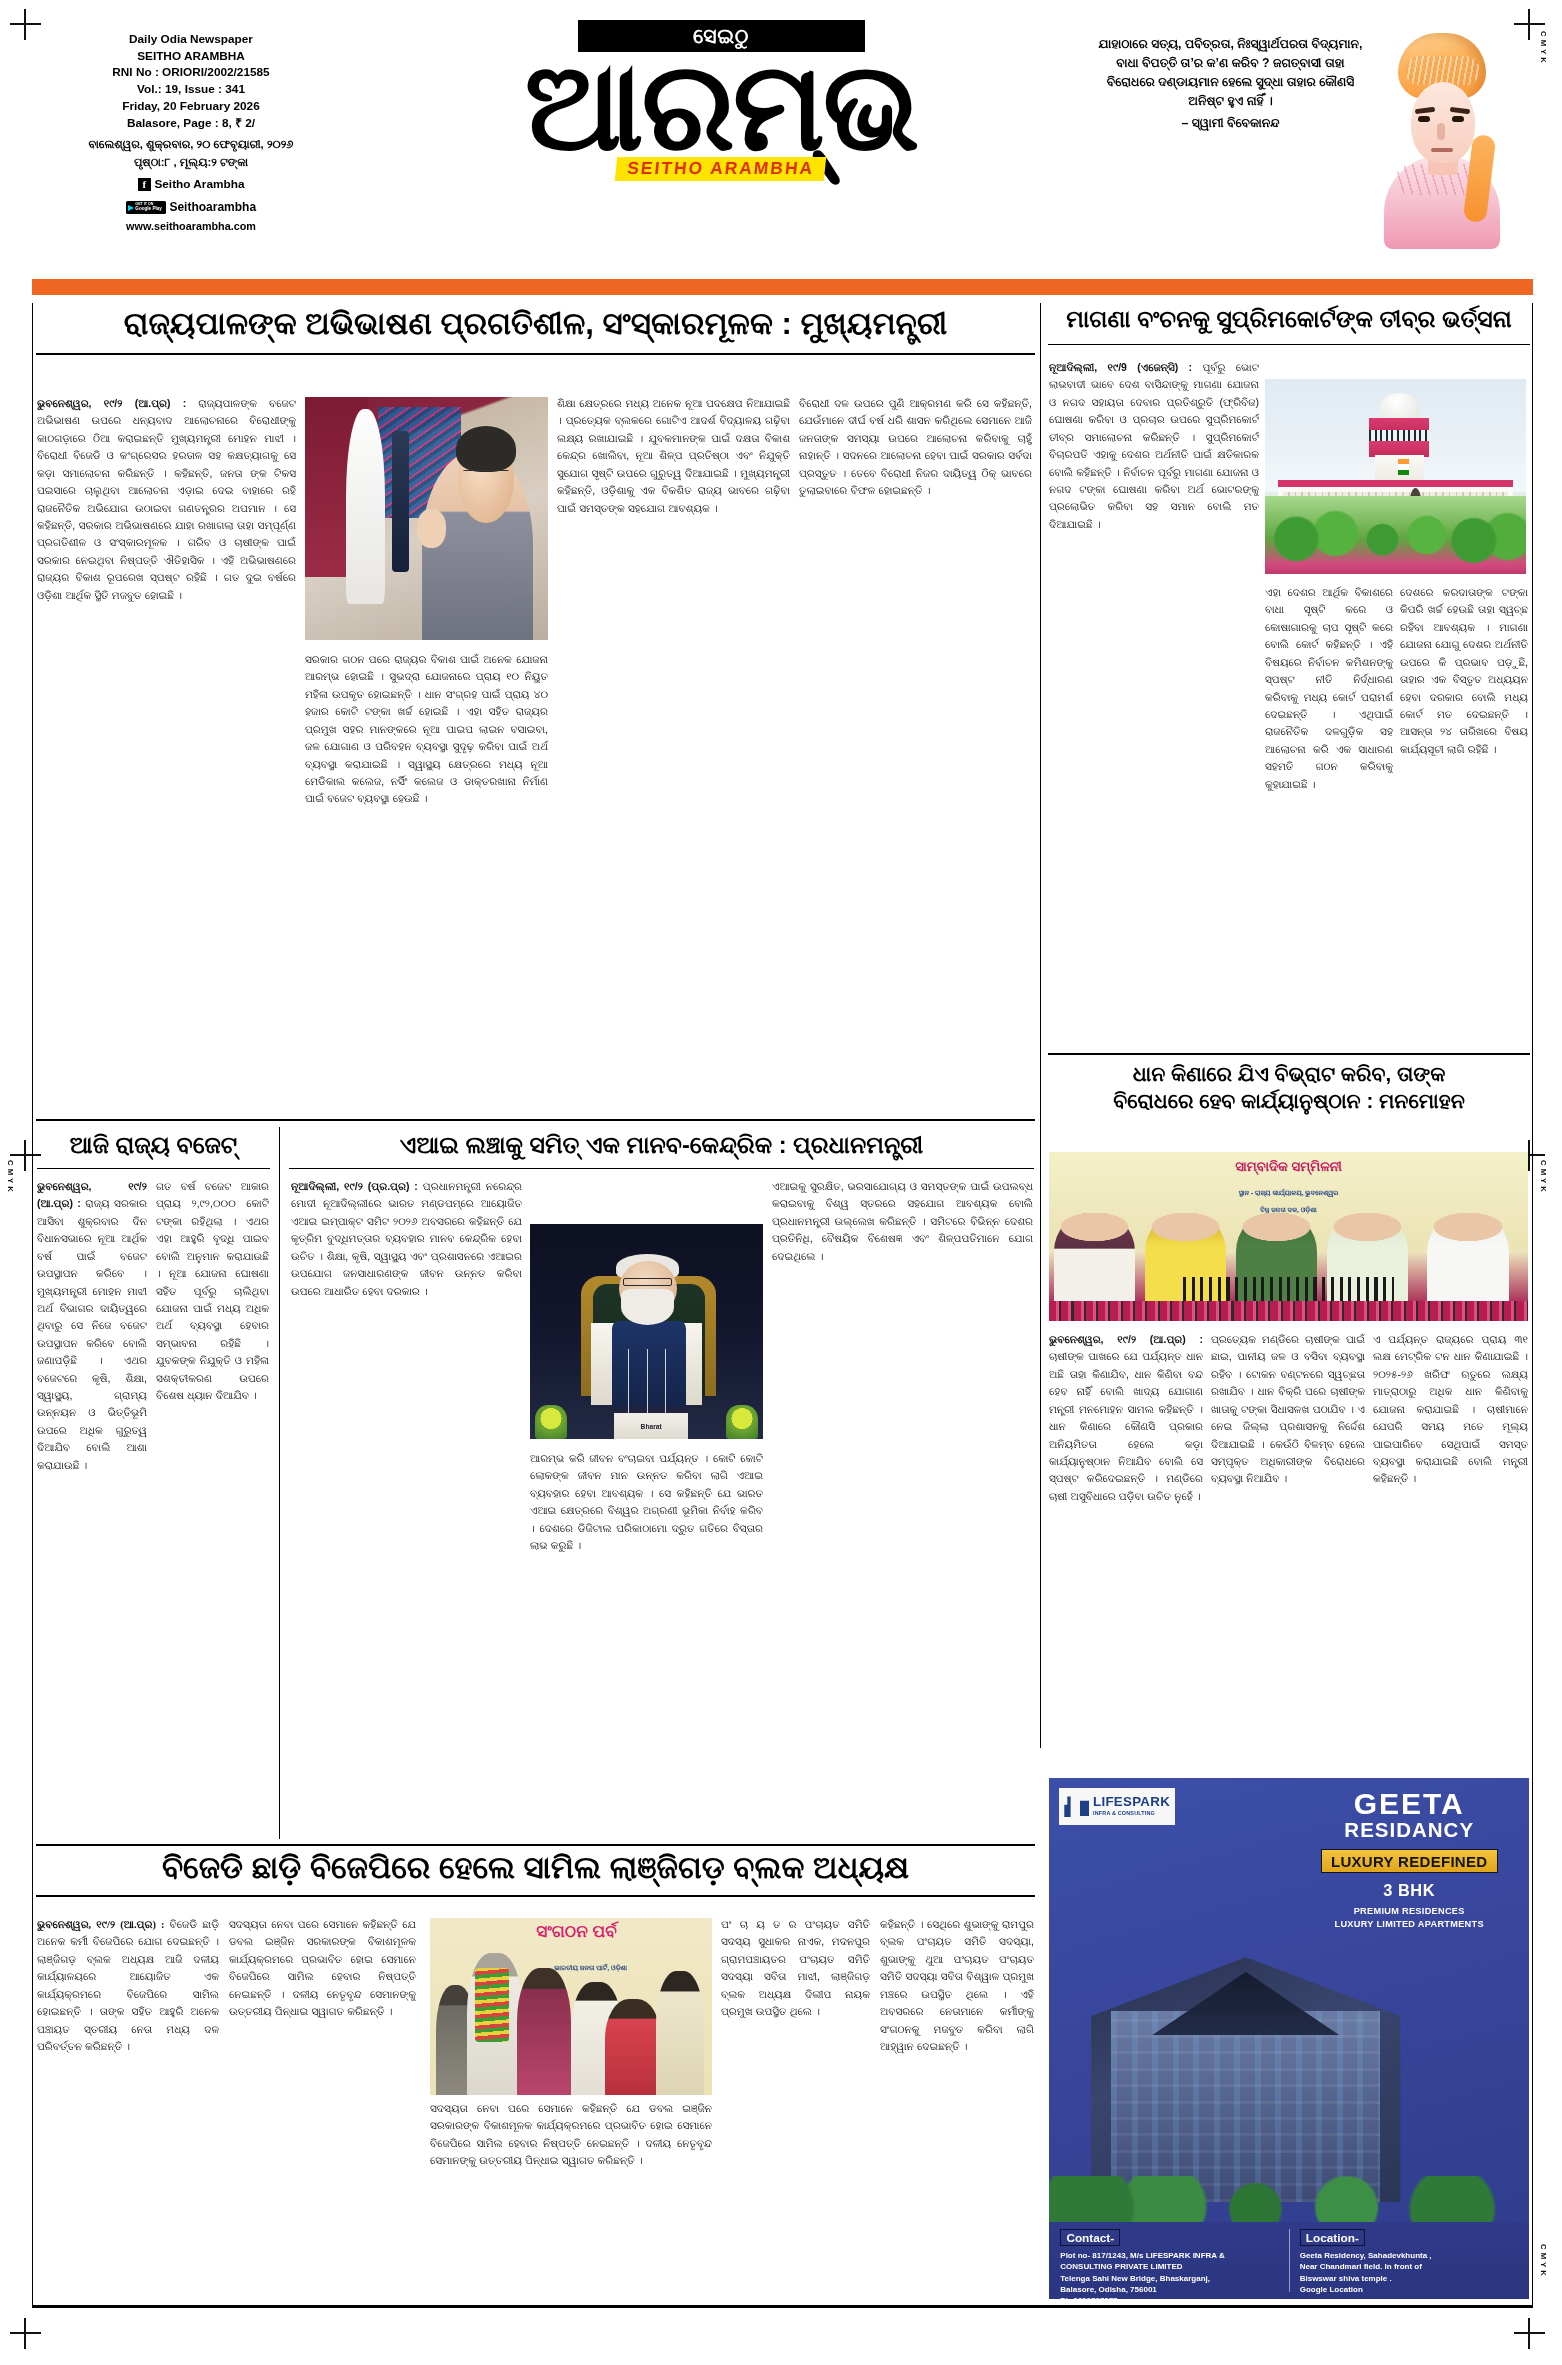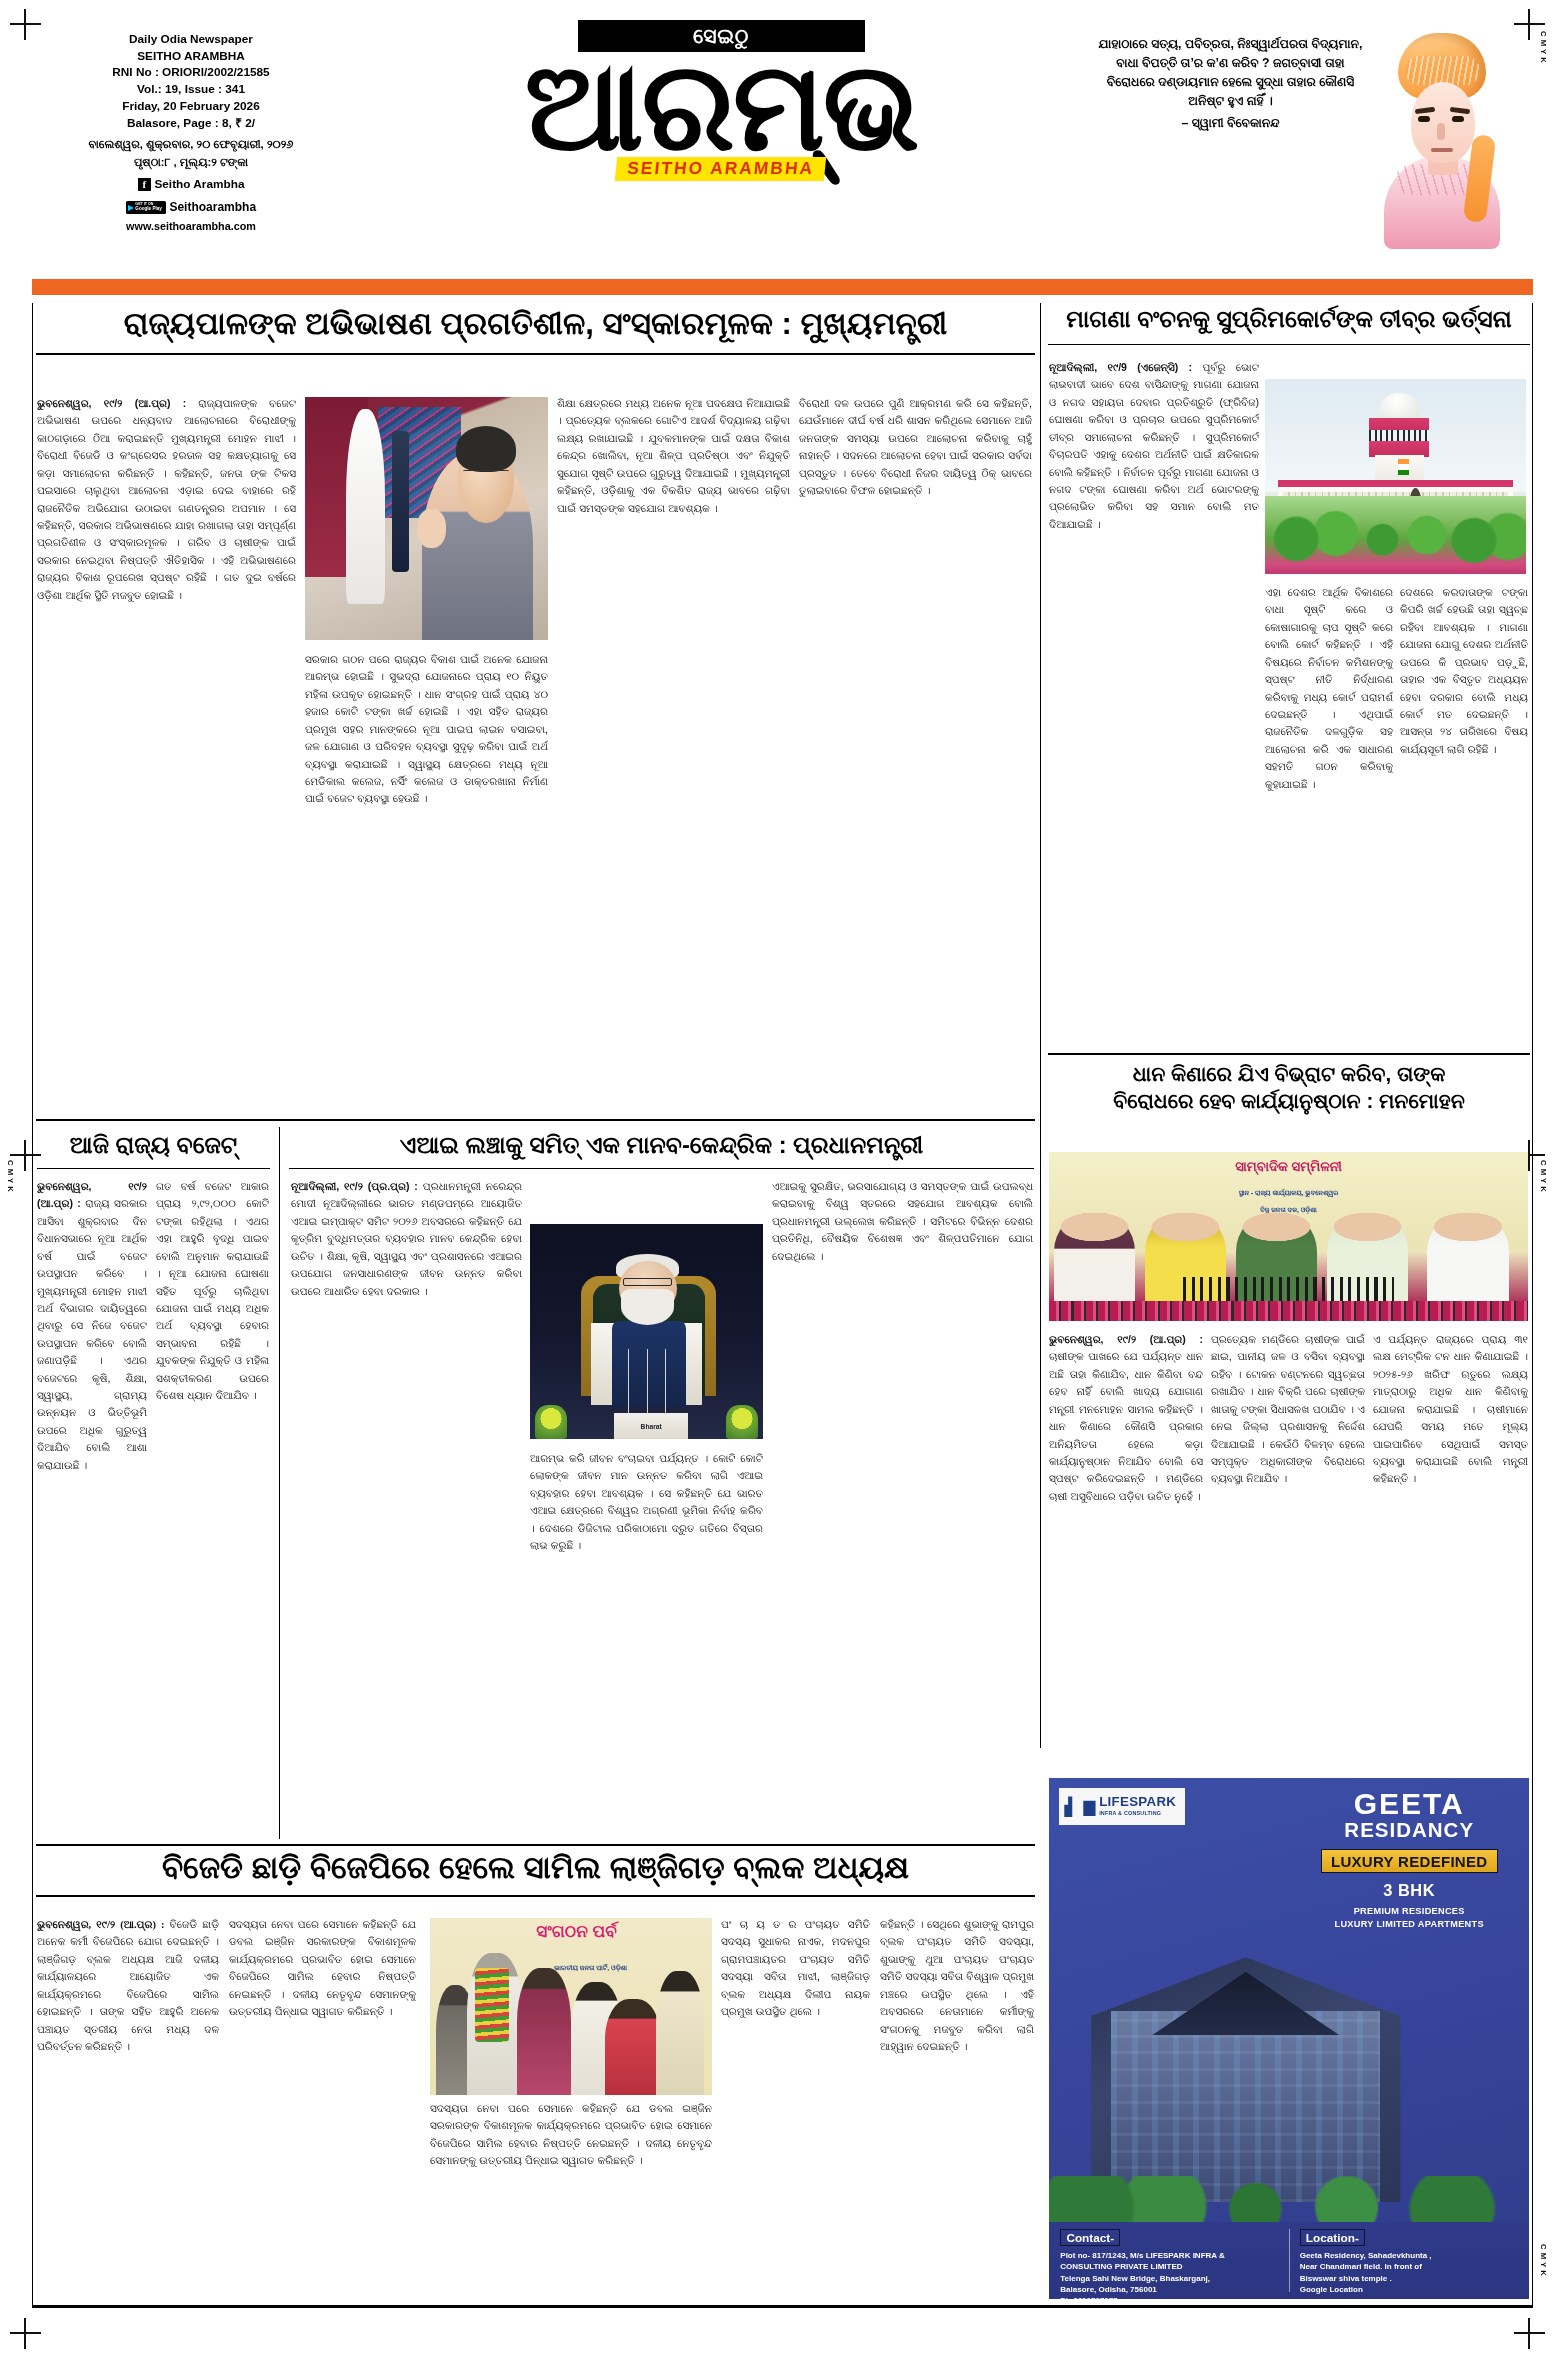--- a/index.html
+++ b/index.html
@@ -435,21 +435,21 @@
     border-radius: 4.1px;
   }
 
   
   .ad {
     position:absolute;
     background: linear-gradient(165deg,#3c4fa8 0%,#38459b 45%,#2f3b8a 100%);
     overflow:hidden;
   }
   .ad-logo {
-    position:absolute; left:10.2px; top:10.2px; width:126px; height:37px;
+    position:absolute; left:10.2px; top:10.2px; width:116px; height:37px;
     background:#f7f7f7; display:flex; align-items:center; gap:3.6px; padding:0 5.1px;
   }
   .ad-logo-mark {
     width:17.4px; height:20.5px;
     background:
       linear-gradient(180deg,#1d3f86 0 100%);
     clip-path: polygon(0 40%, 22% 40%, 22% 0, 46% 0, 46% 100%, 0 100%);
   }
   .ad-logo-mark2 {
     width:12.3px; height:18.4px; background:#1d3f86;

